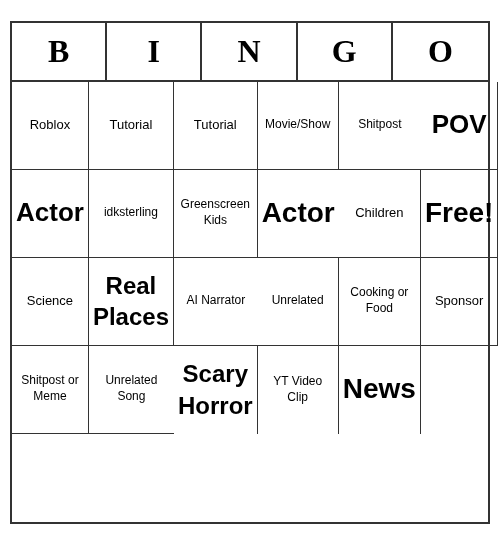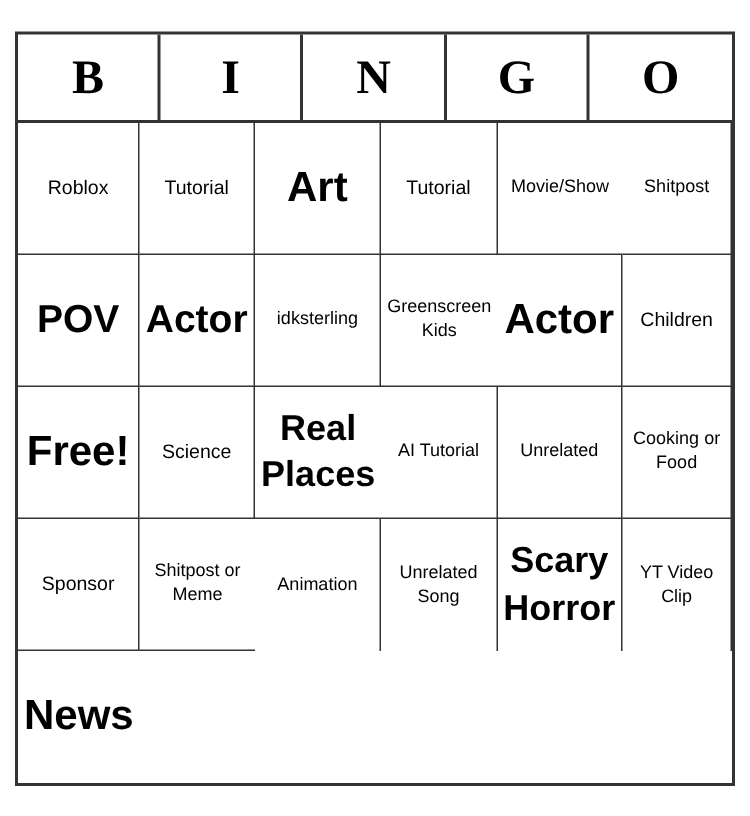--- a/index.html
+++ b/index.html
@@ -88,23 +88,20 @@
       <div class="bingo-header-cell">O</div>
     </div>
   <div class="bingo-grid">
   <div class="bingo-cell">
         <span class="cell-text">Roblox</span>
       </div>
       <div class="bingo-cell">
         <span class="cell-text">Tutorial</span>
       </div>
       <div class="bingo-cell">
-        <span class="cell-text large-text">Art</span>
-      </div>
-      <div class="bingo-cell">
         <span class="cell-text">Tutorial</span>
       </div>
       <div class="bingo-cell">
         <span class="cell-text small-text">Movie/Show</span>
       </div>
       <div class="bingo-cell">
         <span class="cell-text small-text">Shitpost</span>
       </div>
       <div class="bingo-cell">
         <span class="cell-text medium-large-text">POV</span>
@@ -127,36 +124,33 @@
       <div class="bingo-cell">
         <span class="cell-text large-text">Free!</span>
       </div>
       <div class="bingo-cell">
         <span class="cell-text">Science</span>
       </div>
       <div class="bingo-cell">
         <span class="cell-text medium-text">Real Places</span>
       </div>
       <div class="bingo-cell">
-        <span class="cell-text small-text">AI Tutorial</span>
+        <span class="cell-text small-text">AI Narrator</span>
       </div>
       <div class="bingo-cell">
         <span class="cell-text small-text">Unrelated</span>
       </div>
       <div class="bingo-cell">
         <span class="cell-text small-text">Cooking or Food</span>
       </div>
       <div class="bingo-cell">
         <span class="cell-text">Sponsor</span>
       </div>
       <div class="bingo-cell">
         <span class="cell-text small-text">Shitpost or Meme</span>
-      </div>
-      <div class="bingo-cell">
-        <span class="cell-text small-text">Animation</span>
       </div>
       <div class="bingo-cell">
         <span class="cell-text small-text">Unrelated Song</span>
       </div>
       <div class="bingo-cell">
         <span class="cell-text medium-text">Scary Horror</span>
       </div>
       <div class="bingo-cell">
         <span class="cell-text small-text">YT Video Clip</span>
       </div>

